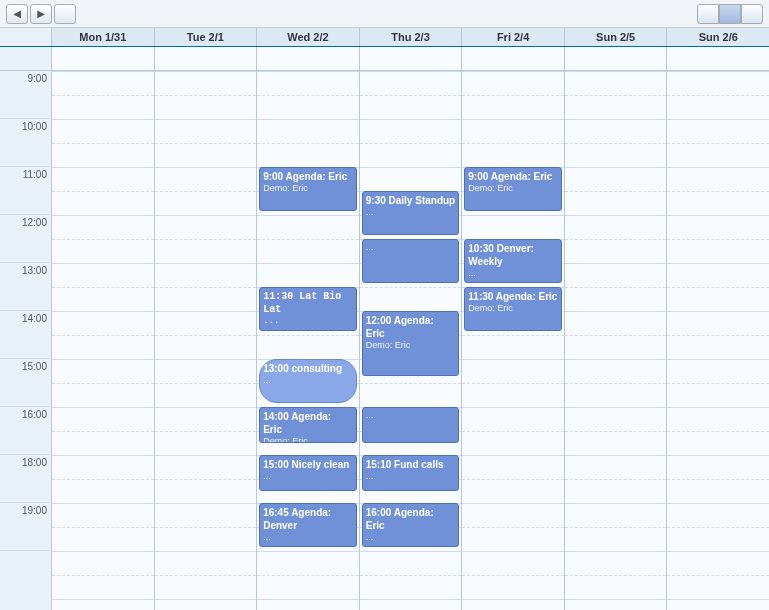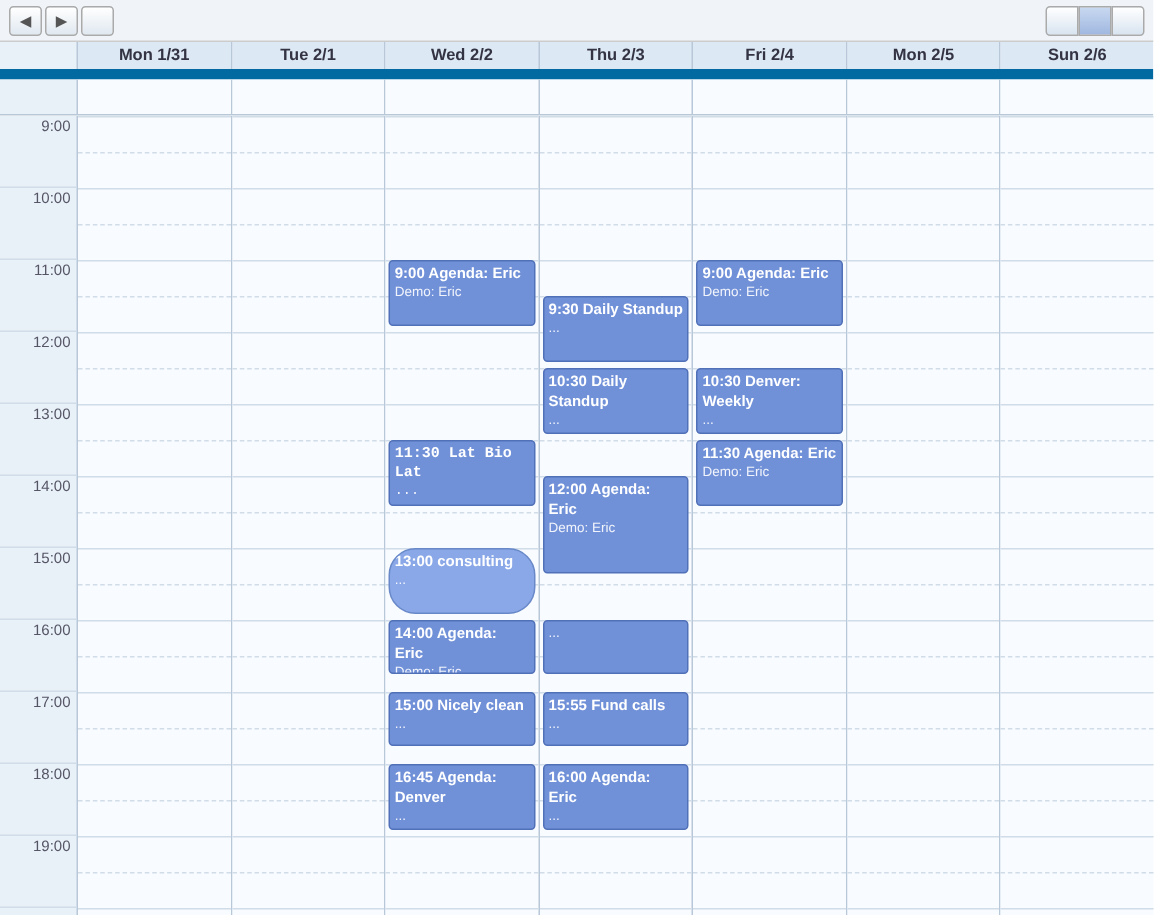--- a/index.html
+++ b/index.html
@@ -26,21 +26,21 @@
     }
     .view-btn.active { background: linear-gradient(#c8d8f0, #a0b8e0); font-weight: bold; }
     .view-btn:first-child { border-radius: 3px 0 0 3px; }
     .view-btn:last-child { border-radius: 0 3px 3px 0; }
 
     
     #calendar { display: flex; flex-direction: column; height: 582px; overflow: hidden; }
 
     
     #day-headers {
-      display: flex; border-bottom: 7px solid #0369a1;
+      display: flex; border-bottom: 1px solid #0369a1;
       flex-shrink: 0;
     }
     .time-gutter { width: 52px; flex-shrink: 0; border-right: 1px solid #b8c8d8; background: #e8f0f8; }
     .day-header {
       flex: 1; text-align: center; padding: 3px 0; background: #dce8f4;
       border-right: 1px solid #b8c8d8; font-weight: bold; font-size: 11px; color: #334;
     }
     .day-header:last-child { border-right: none; }
 
     
@@ -124,21 +124,21 @@
 <div id="calendar">
 
   <div id="day-headers">
     <div class="time-gutter"></div>
 
   <div class="day-header">Mon 1/31</div>
       <div class="day-header">Tue 2/1</div>
       <div class="day-header">Wed 2/2</div>
       <div class="day-header">Thu 2/3</div>
       <div class="day-header">Fri 2/4</div>
-      <div class="day-header">Mon 2/5</div>
+      <div class="day-header">Sun 2/5</div>
       <div class="day-header">Sun 2/6</div>
     </div>
 
   <div id="allday-row">
     <div class="allday-label"></div>
 
   <div class="allday-cell"></div>
       <div class="allday-cell"></div>
       <div class="allday-cell"></div>
       <div class="allday-cell"></div>
@@ -152,21 +152,20 @@
       <div id="time-labels">
 
           <div class="time-label">9:00</div>
           <div class="time-label">10:00</div>
           <div class="time-label">11:00</div>
           <div class="time-label">12:00</div>
           <div class="time-label">13:00</div>
           <div class="time-label">14:00</div>
           <div class="time-label">15:00</div>
           <div class="time-label">16:00</div>
-          <div class="time-label">17:00</div>
           <div class="time-label">18:00</div>
           <div class="time-label">19:00</div>
         </div>
       <div id="day-columns">
 
       <div class="day-col" style="height: 624px;">
             <div class="hour-line" style="top: 0px;"></div>
             <div class="half-hour-line" style="top: 24px;"></div>
             <div class="hour-line" style="top: 48px;"></div>
             <div class="half-hour-line" style="top: 72px;"></div>
@@ -286,32 +285,31 @@
             <div class="hour-line" style="top: 432px;"></div>
             <div class="half-hour-line" style="top: 456px;"></div>
             <div class="hour-line" style="top: 480px;"></div>
             <div class="half-hour-line" style="top: 504px;"></div>
             <div class="hour-line" style="top: 528px;"></div>
             <div class="event event-blue" style="top: 120px; height: 44px;">
               <div class="event-title">9:30 Daily Standup</div>
               <div class="event-sub">...</div>
             </div>
             <div class="event event-blue" style="top: 168px; height: 44px;">
-              <div class="event-title">10:30 Daily Standup</div>
               <div class="event-sub">...</div>
             </div>
             <div class="event event-blue" style="top: 240px; height: 65px;">
               <div class="event-title">12:00 Agenda: Eric</div>
               <div class="event-sub">Demo: Eric</div>
             </div>
             <div class="event event-blue" style="top: 336px; height: 36px;">
               <div class="event-sub">...</div>
             </div>
             <div class="event event-blue" style="top: 384px; height: 36px;">
-              <div class="event-title">15:55 Fund calls</div>
+              <div class="event-title">15:10 Fund calls</div>
               <div class="event-sub">...</div>
             </div>
             <div class="event event-blue" style="top: 432px; height: 44px;">
               <div class="event-title">16:00 Agenda: Eric</div>
               <div class="event-sub">...</div>
             </div>
           </div>
           <div class="day-col" style="height: 624px;">
             <div class="hour-line" style="top: 0px;"></div>
             <div class="half-hour-line" style="top: 24px;"></div>

